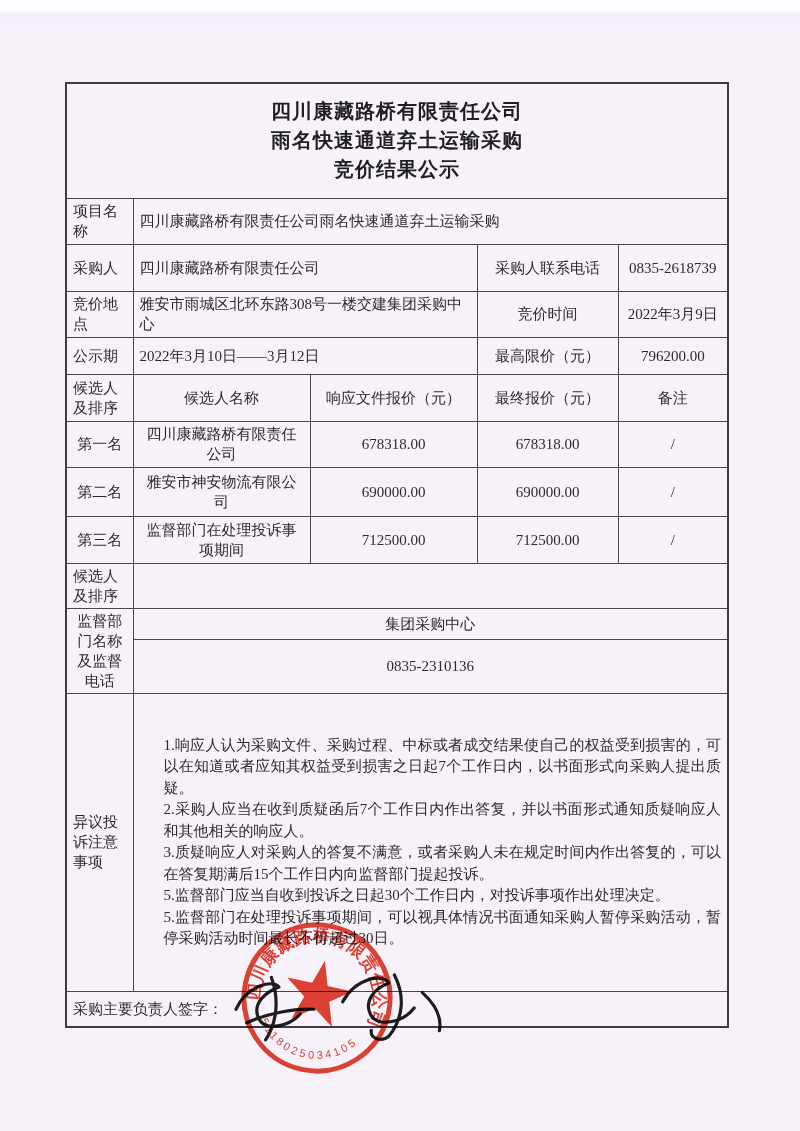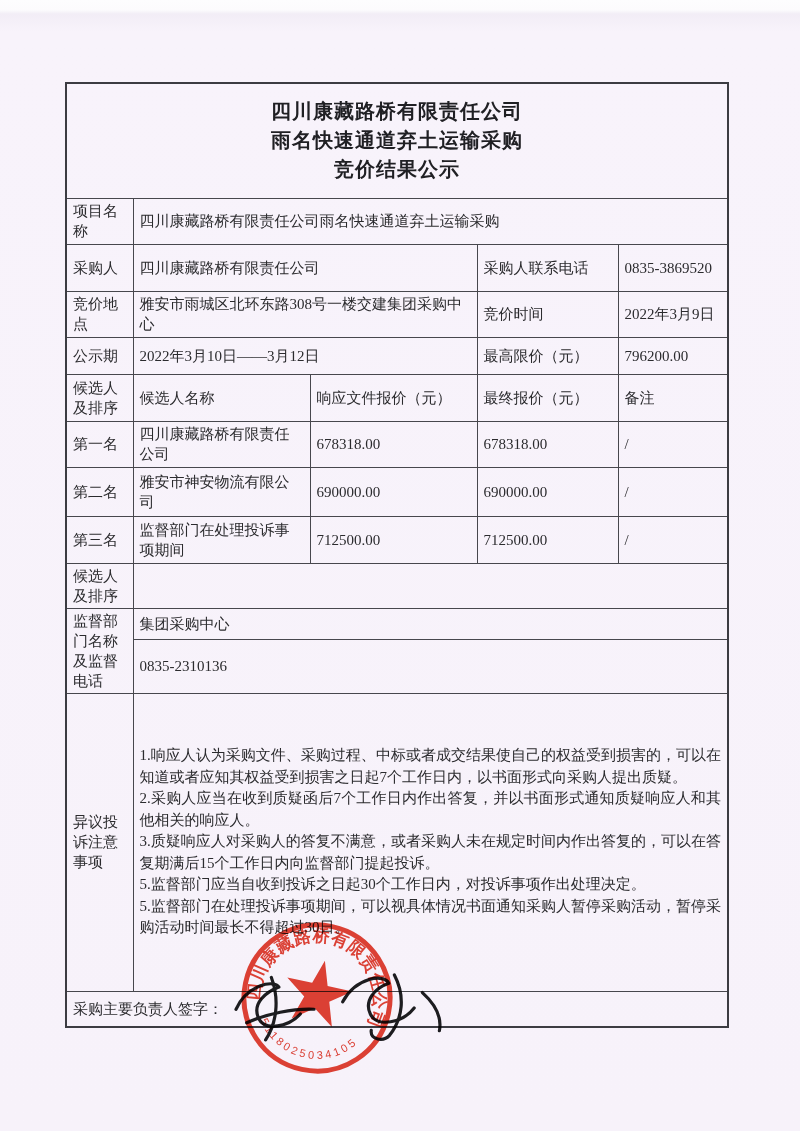--- a/index.html
+++ b/index.html
@@ -17,25 +17,25 @@
     width:662px;border-collapse:collapse;table-layout:fixed;
     border:2px solid #3c3c42;
   }
   table.doc td{
     border:1.5px solid #47474d;
     font-size:15px;line-height:20px;
     padding:2px 6px;vertical-align:middle;
     word-break:break-all;
   }
   td.lbl{text-align:left;padding-left:7px;}
-  td.ctr{}
+  td.ctr{text-align:center;}
   .title-cell{text-align:center;vertical-align:middle;}
   .title-line{font-size:20px;font-weight:bold;line-height:29px;letter-spacing:1px;color:#202024;}
   .obj-cell{vertical-align:middle;padding:14px 8px 6px 9px;}
-  .obj-item{font-size:15px;line-height:21.5px;text-align:justify;}
+  .obj-item{font-size:15px;line-height:21.5px;text-align:justify;margin-left:24px;}
   .sig-cell{padding-left:8px;}
   .seal{
     position:absolute;left:197px;top:878px;width:240px;height:240px;
     mix-blend-mode:multiply;opacity:.9;
   }
   .signature{
     position:absolute;left:218px;top:962px;width:240px;height:90px;
     transform:rotate(-3deg);
     mix-blend-mode:multiply;
   }
@@ -65,21 +65,21 @@
 
     <tr style="height:46px">
       <td class="lbl">项目名称</td>
       <td colspan="4" class="lbl">四川康藏路桥有限责任公司雨名快速通道弃土运输采购</td>
     </tr>
 
     <tr style="height:47px">
       <td class="lbl">采购人</td>
       <td colspan="2" class="lbl">四川康藏路桥有限责任公司</td>
       <td class="ctr">采购人联系电话</td>
-      <td class="ctr">0835-3869520</td>
+      <td class="ctr">0835-2618739</td>
     </tr>
 
     <tr style="height:46px">
       <td class="lbl">竞价地点</td>
       <td colspan="2" class="lbl">雅安市雨城区北环东路308号一楼交建集团采购中心</td>
       <td class="ctr">竞价时间</td>
       <td class="ctr">2022年3月9日</td>
     </tr>
 
     <tr style="height:37px">

